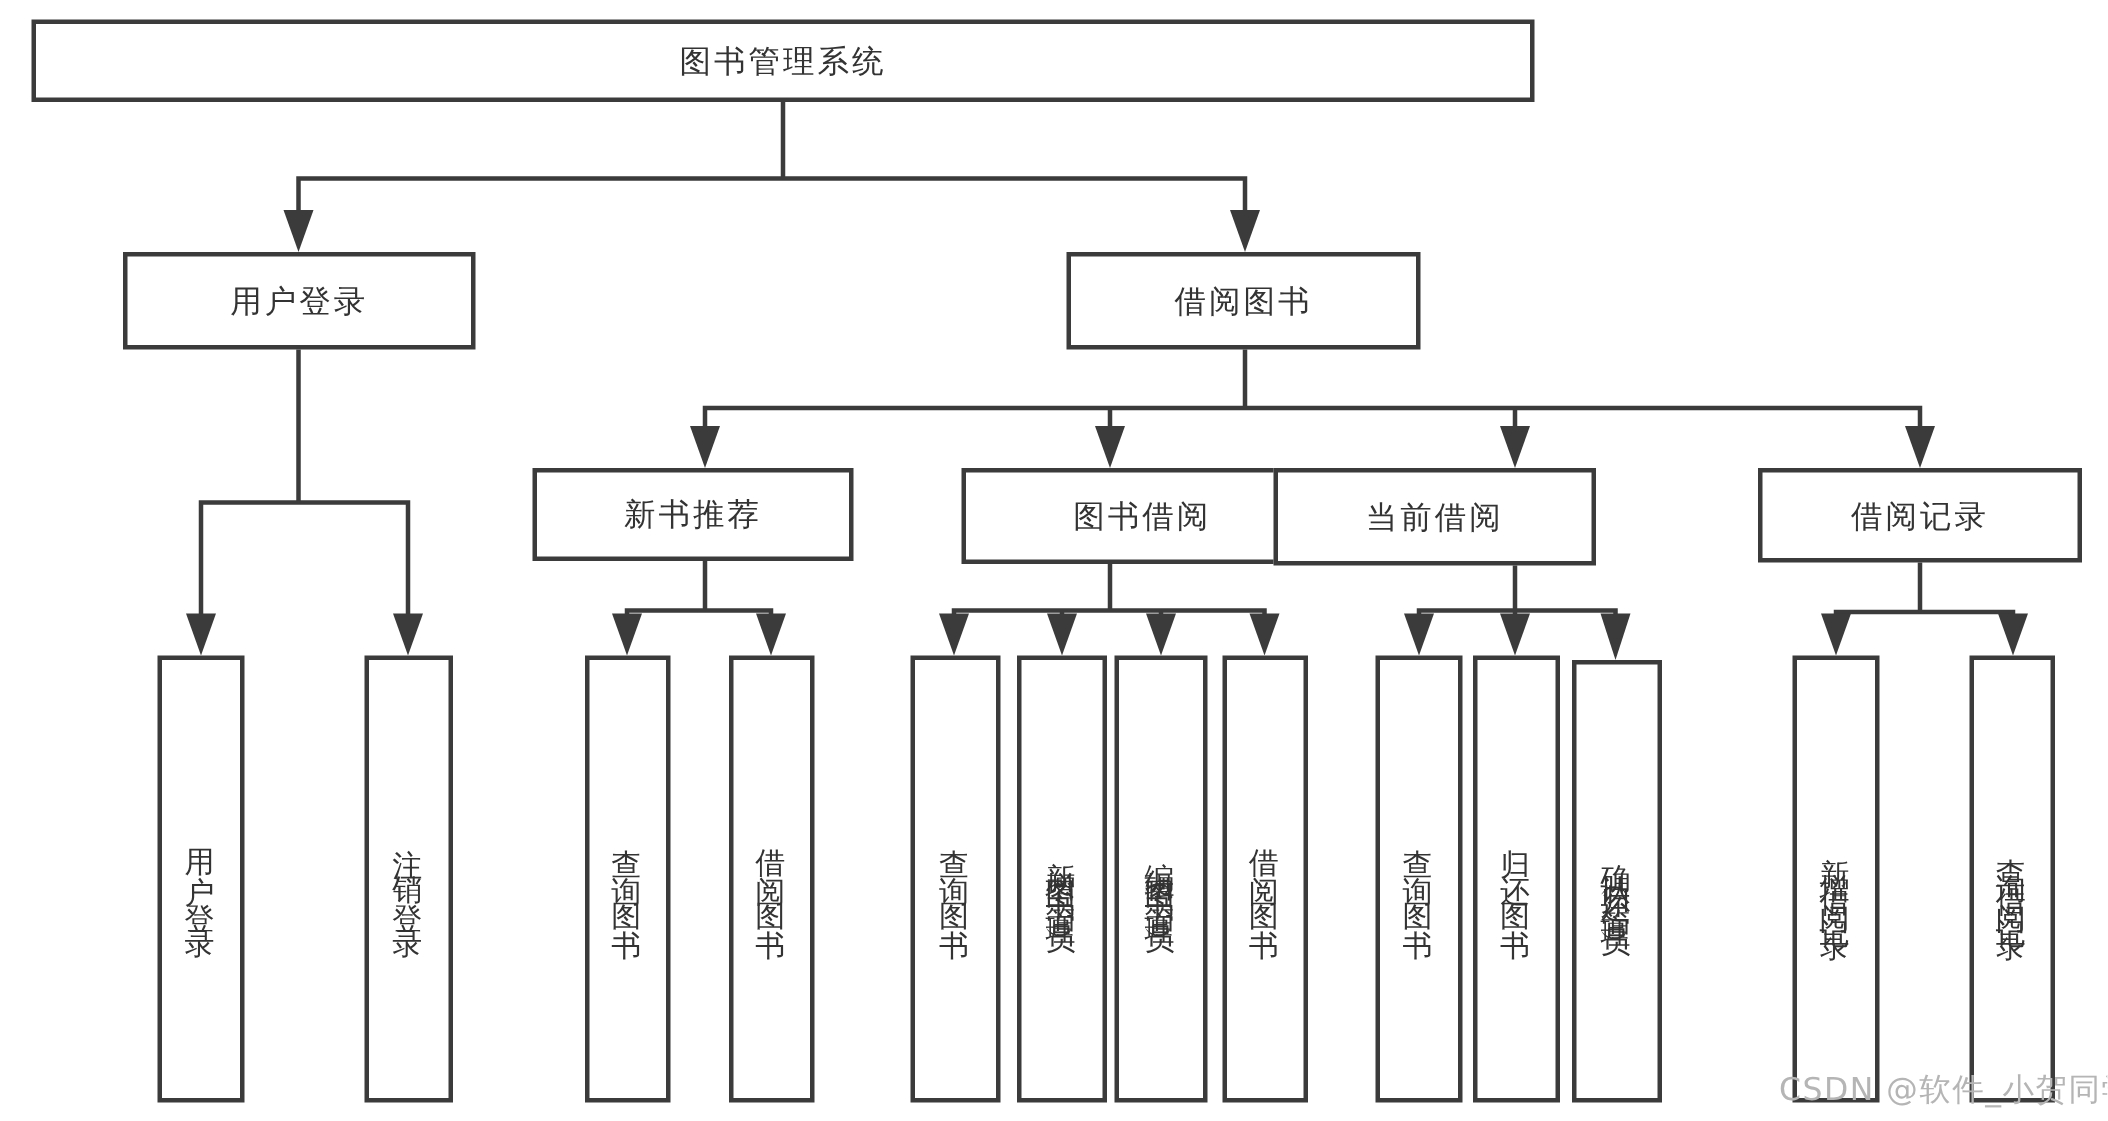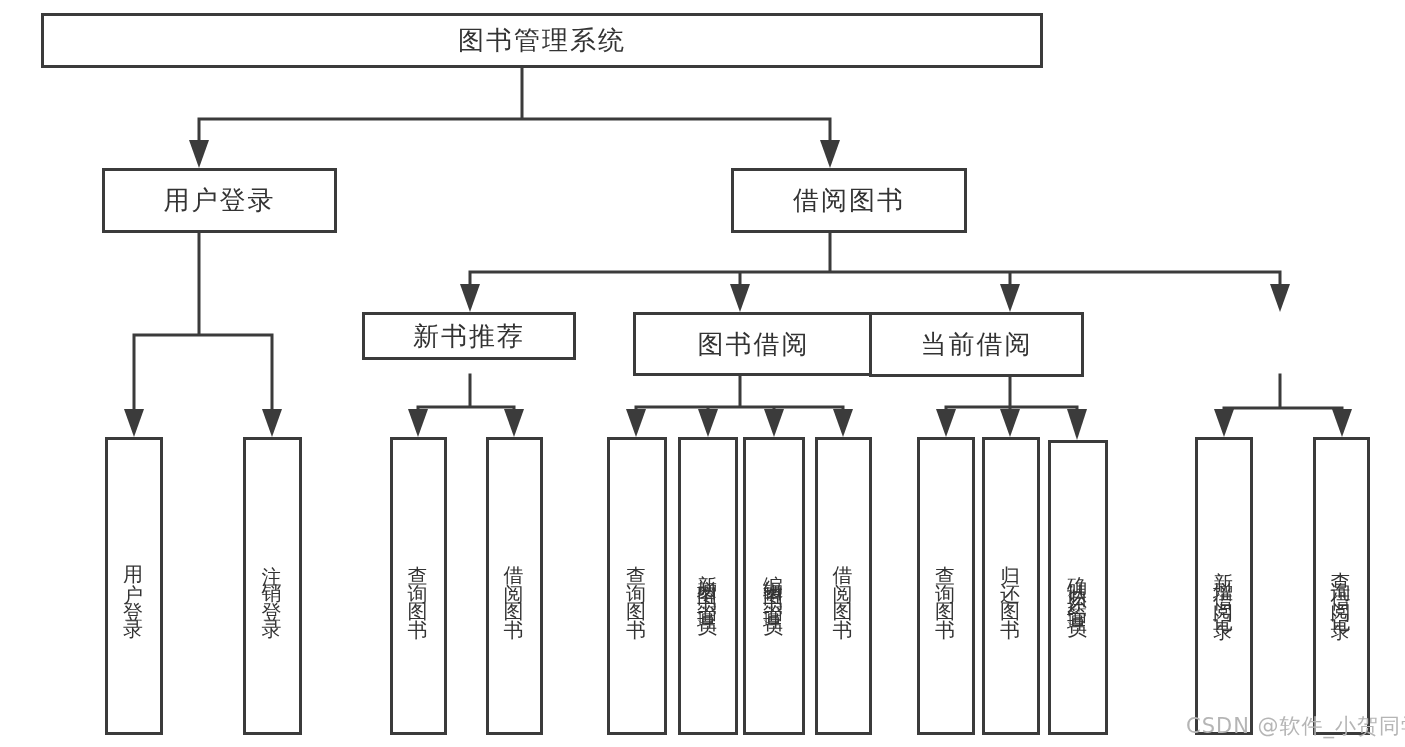--- a/index.html
+++ b/index.html
@@ -10,21 +10,21 @@
   }
   svg.wires{position:absolute;left:0;top:0;width:1405px;height:747px;}
   svg.wires path{stroke:var(--line,#3b3b3b);stroke-width:3;fill:none;stroke-linecap:square;}
   svg.wires polygon{fill:var(--line,#3b3b3b);}
   .box{
     position:absolute;box-sizing:border-box;background:#ffffff;
     border:3px solid var(--line,#3b3b3b);
     display:flex;align-items:center;justify-content:center;
     text-align:center;
   }
-  .h{font-size:26px;letter-spacing:2px;margin-left:20px;}
+  .h{font-size:21px;letter-spacing:2px;}
   .v{writing-mode:vertical-rl;text-orientation:mixed;font-size:20px;}
   .sp4{letter-spacing:18px;}
   .sp6{letter-spacing:10px;}
   .sp9{letter-spacing:6px;}
   .wm{
     position:absolute;left:1186px;top:712px;white-space:nowrap;
     font-size:21px;letter-spacing:1px;color:var(--watermark,#b5b5b5);
   }
 </style>
 </head>
@@ -66,23 +66,24 @@
     <path d="M1280 375 V408 M1224 408 H1342 M1224 408 V410 M1342 408 V410"></path>
     <polygon points="1214,409 1234,409 1224,437"></polygon>
     <polygon points="1332,409 1352,409 1342,437"></polygon>
   </svg>
 
   <div class="box h" style="left:21px;top:13px;width:1002px;height:55px">图书管理系统</div>
 
   <div class="box h" style="left:82px;top:168px;width:235px;height:65px">用户登录</div>
   <div class="box h" style="left:711px;top:168px;width:236px;height:65px">借阅图书</div>
 
-  <div class="box h" style="left:342px;top:312px;width:214px;height:48px">新书推荐</div>
-  <div class="box h" style="left:613px;top:312px;width:241px;height:64px">图书借阅</div>
+  <div class="box h" style="left:355px;top:312px;width:214px;height:62px">新书推荐</div>
+  <div class="box h" style="left:641px;top:312px;width:241px;height:64px">图书借阅</div>
   <div class="box h" style="left:849px;top:312px;width:215px;height:65px">当前借阅</div>
+  <div class="box h" style="left:1172px;top:312px;width:216px;height:63px">借阅记录</div>
 
   <div class="box v sp4" style="left:105px;top:437px;width:58px;height:298px">用户登录</div>
   <div class="box v sp4" style="left:243px;top:437px;width:59px;height:298px">注销登录</div>
 
   <div class="box v sp4" style="left:390px;top:437px;width:57px;height:298px">查询图书</div>
   <div class="box v sp4" style="left:486px;top:437px;width:57px;height:298px">借阅图书</div>
 
   <div class="box v sp4" style="left:607px;top:437px;width:60px;height:298px">查询图书</div>
   <div class="box v sp9" style="left:678px;top:437px;width:60px;height:298px">新增图书（管理员）</div>
   <div class="box v sp9" style="left:743px;top:437px;width:62px;height:298px">编辑图书（管理员）</div>

